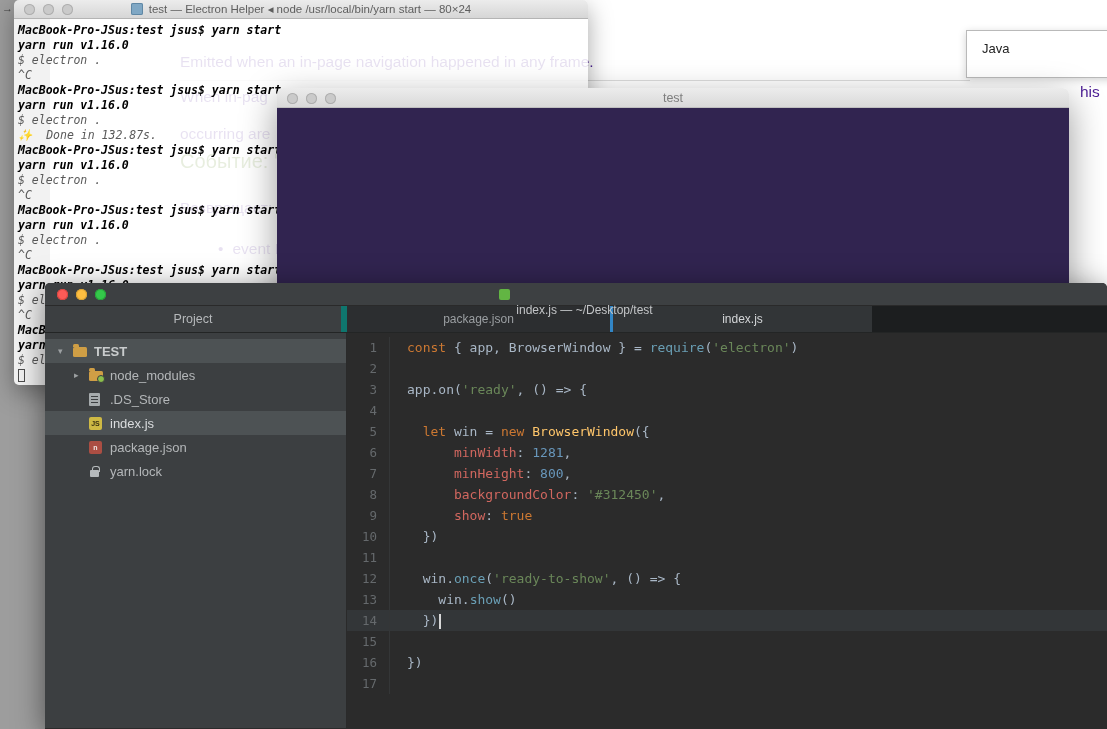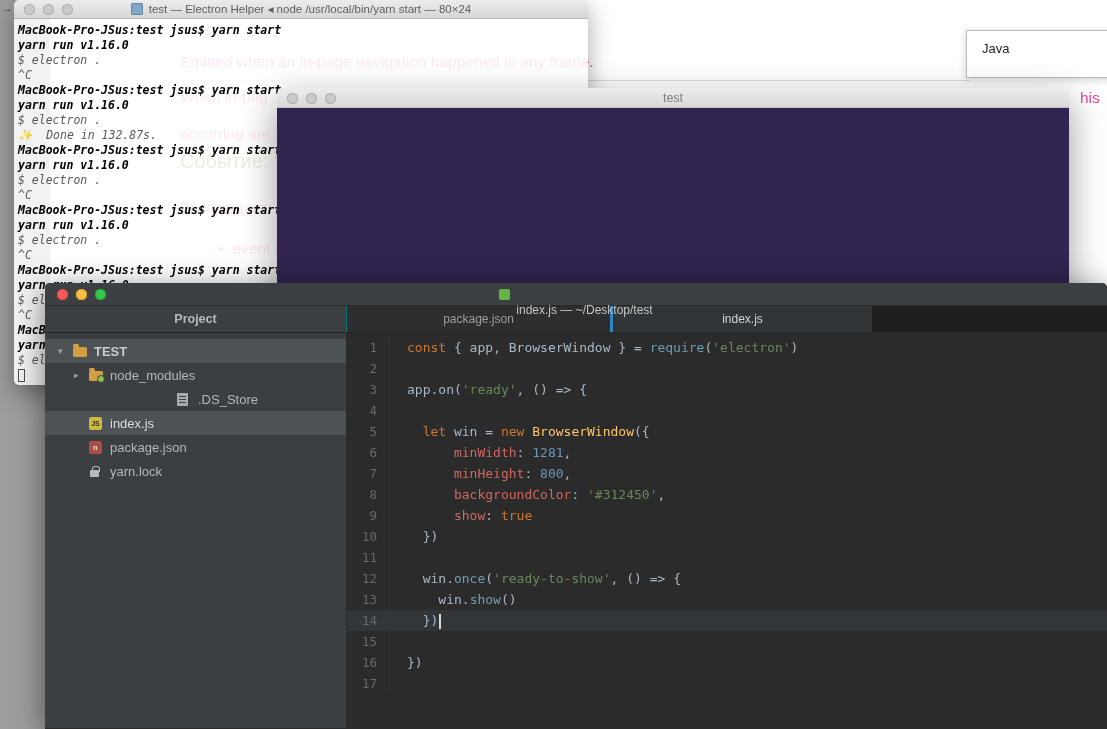--- a/index.html
+++ b/index.html
@@ -13,29 +13,29 @@
 
   
   .desktop-arrow { position:absolute; left:2px; top:2px; font-size:11px; color:#3e3e3e; z-index:0; }
 
   
   .browser-window {
     position:absolute; left:50px; top:0; width:1057px; height:700px;
     background:#ffffff; z-index:1; overflow:hidden;
   }
   .bw-hr { position:absolute; left:130px; top:80px; width:790px; height:1px; background:#dcdcdc; }
-  .frag { position:absolute; color:#ec4899; font-size:15.5px; white-space:nowrap; }
+  .frag { position:absolute; color:#4c1d95; font-size:15.5px; white-space:nowrap; }
   .f-emitted { left:130px; top:53px; }
   .f-when { left:130px; top:88px; }
   .f-occurring { left:130px; top:125px; }
   .f-heading { left:130px; top:150px; font-size:20px; font-weight:normal; color:#4d7c0f; }
   .f-returns { left:130px; top:199px; }
   .f-bullet { left:168px; top:240px; }
   .f-bullet::before { content:"•"; margin-right:9px; }
-  .f-his { left:1030px; top:89px;text-align:right; }
+  .f-his { left:1030px; top:83px;text-align:right; }
   .java-dropdown {
     position:absolute; left:916px; top:30px; width:220px; height:48px;
     background:#fff; border:1px solid #b9b9b9; box-shadow:0 2px 8px rgba(0,0,0,0.18);
     padding:10px 0 0 15px; font-size:13px; color:#222;
   }
 
   
   .tl { width:11px; height:11px; border-radius:50%; background:#cacaca; box-shadow:inset 0 0 0 1px #aeaeae; flex:none; }
   .tl.red { background:#fc5b57; box-shadow:inset 0 0 0 1px #d94641; }
   .tl.yellow { background:#fdbe41; box-shadow:inset 0 0 0 1px #d9a133; }
@@ -86,22 +86,22 @@
     height:23px; border-radius:5px 5px 0 0;
     background:#3d4042; border-bottom:1px solid #2a2a2a;
     display:flex; align-items:center; justify-content:center; position:relative;
   }
   .ed-titlebar .lights { top:5.5px; left:12px; }
   .ed-title-icon { width:11px; height:11px; border-radius:2px; background:#62b543; margin-right:6px; flex:none; }
   .ed-title { font-size:12px; color:#c2c4c6; white-space:nowrap;margin-top:32px; }
 
   .ed-header-row { display:flex; height:27px; background:#1c1e1f; border-bottom:1px solid #232525; }
   .project-header {
-    width:302px; flex:none; background:#3c3f41; border-right:1px solid #0f766e;
-    color:#b6b9bb; font-size:12.5px; display:flex; align-items:center; justify-content:center;font-weight:bold;
+    width:302px; flex:none; background:#3c3f41; border-right:6px solid #0f766e;
+    color:#b6b9bb; font-size:12.5px; display:flex; align-items:center; justify-content:center;
   }
   .ed-tabs { display:flex; flex:1; }
   .ed-tab {
     width:263px; flex:none; display:flex; align-items:center; justify-content:center;
     font-size:12px; color:#9b9fa2; background:#2c2e30; cursor:default;
   }
   .ed-tab.active { width:262px; background:#323537; color:#d3d5d7; border-left:3px solid #3286c6; }
 
   .ed-body { display:flex; height:calc(100% - 51px); }
   .project-tree { width:302px; flex:none; background:#3c3f41; border-right:1px solid #2a2a2a; padding-top:6px; }
@@ -230,21 +230,21 @@
           </span>
           <span class="tree-label">TEST</span>
         </div>
         <div class="tree-row" style="padding-left: 29px;">
           <span class="chev">▸</span>
           <span class="ficon">
             <span class="icon-folder node"></span>
           </span>
           <span class="tree-label">node_modules</span>
         </div>
-        <div class="tree-row" style="padding-left: 29px; justify-content: center;">
+        <div class="tree-row" style="padding-left: 29px;">
           <span class="chev"></span>
           <span class="ficon">
             <span class="icon-file"></span>
           </span>
           <span class="tree-label">.DS_Store</span>
         </div>
         <div class="tree-row selected" style="padding-left: 29px;">
           <span class="chev"></span>
           <span class="ficon">
             <span class="icon-js"></span>

